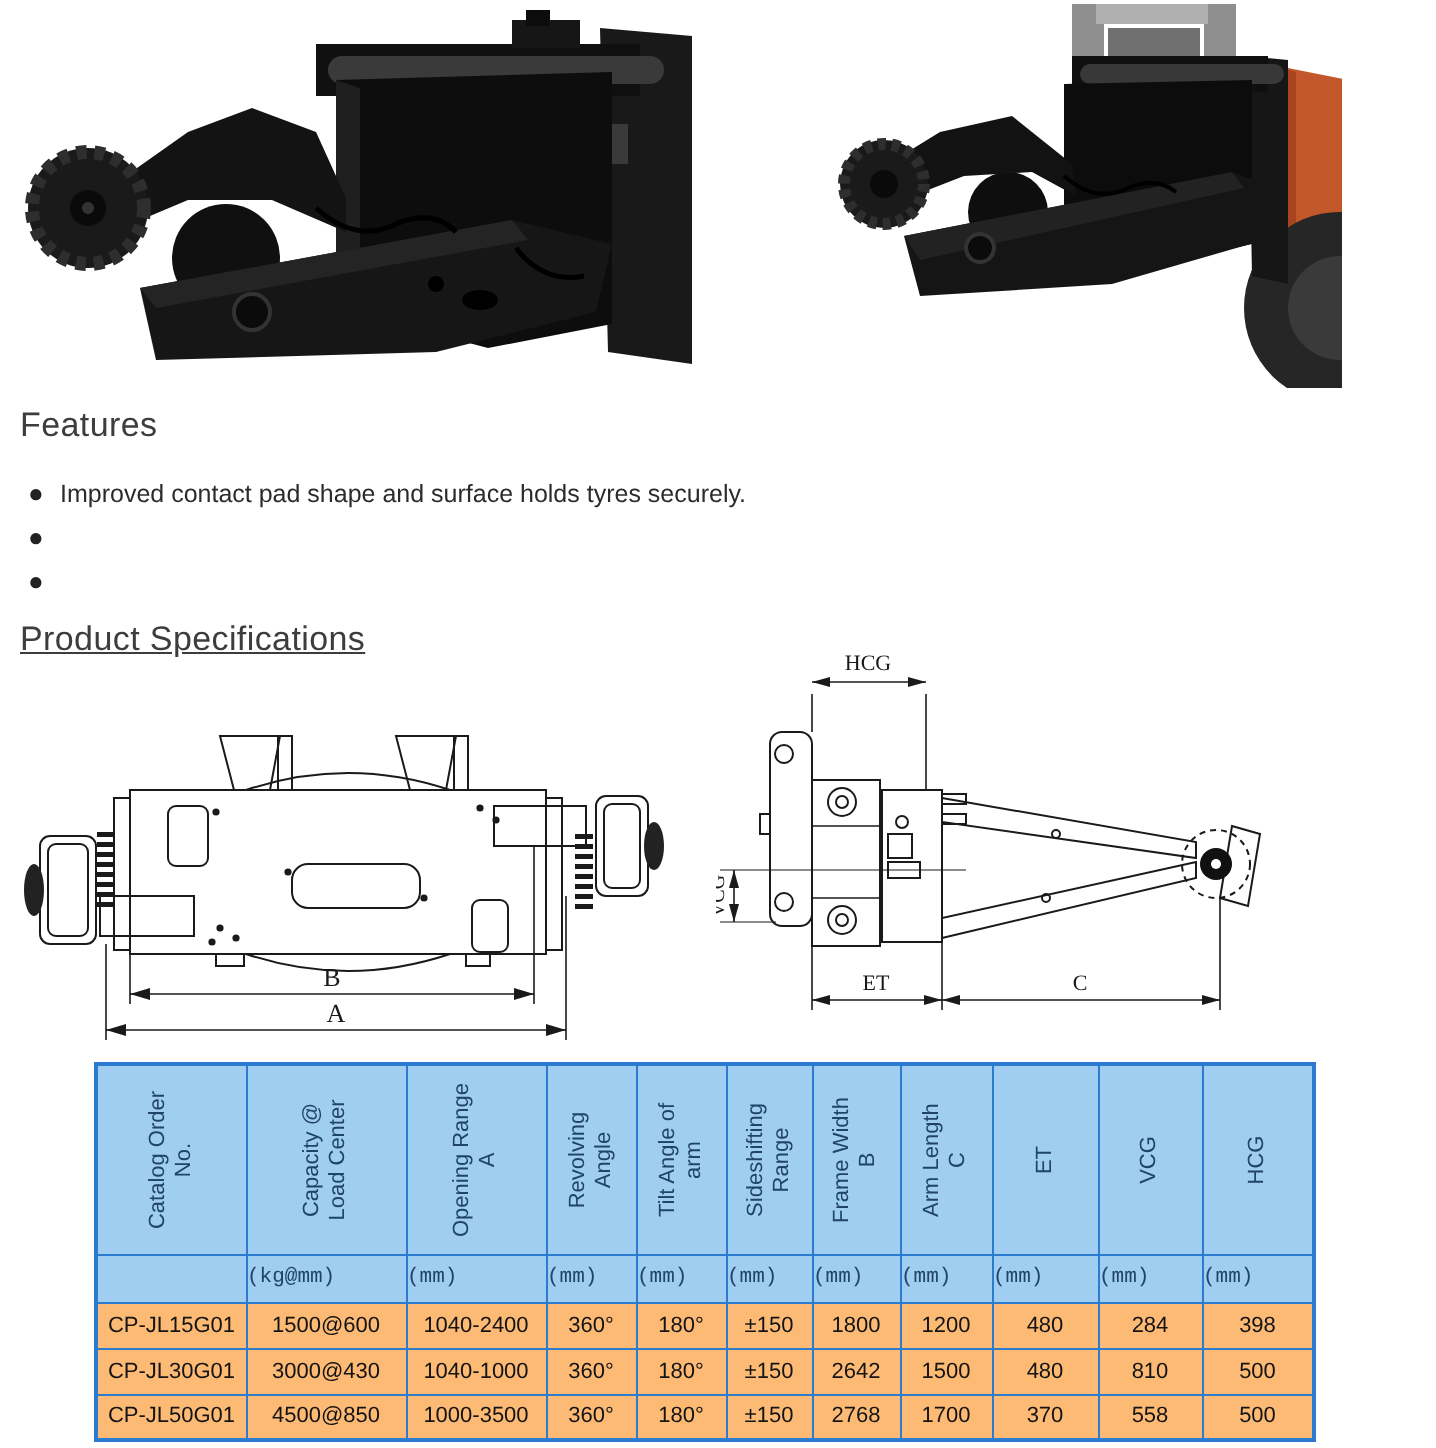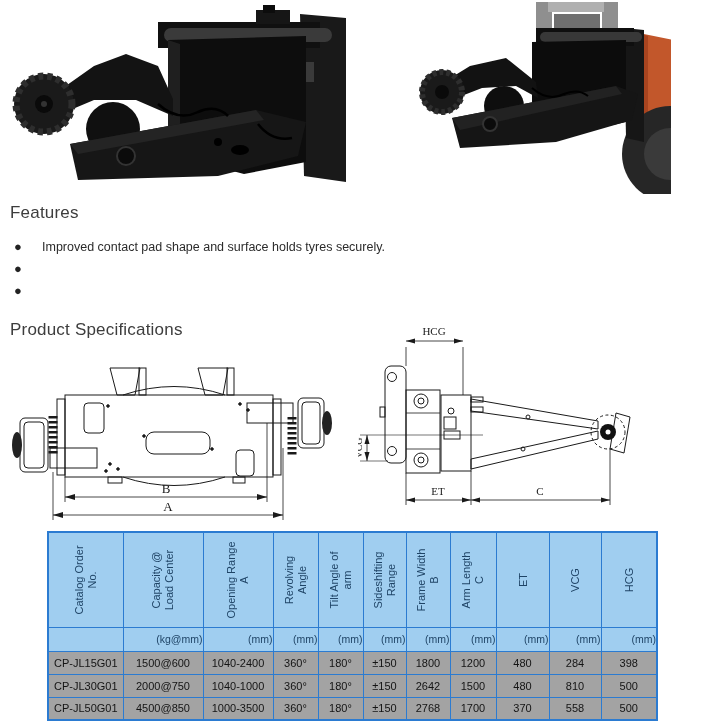--- a/index.html
+++ b/index.html
@@ -6,45 +6,45 @@
   html,body { background:#fff; }
   body { font-family:"Liberation Sans", sans-serif; }
   #page { position:relative; width:671px; height:724px; background:#fff; overflow:hidden;padding-left:28px; }
 
   .photo { position:absolute; }
   #photo-left { left:8px; top:4px; }
   #photo-right { left:386px; top:2px; }
 
   .section-title { position:absolute; left:10px; font-size:17px; color:#3d3d3d; letter-spacing:.2px; }
   #features-title { top:203px; }
-  #specs-title { top:320px; }
+  #specs-title { top:310px;text-decoration:underline; }
 
   #feature-list { position:absolute; left:14px; top:237px; }
   .bullet-row { display:flex; align-items:flex-start; height:22px; }
   .bullet-dot { width:16px; font-size:13px; color:#222; line-height:20px; }
-  .bullet-text { font-size:12.5px; color:#2b2b2b; line-height:20px;margin-left:12px; }
+  .bullet-text { font-size:12.5px; color:#2b2b2b; line-height:20px; }
 
   .drawing { position:absolute; }
   #drawing-top-view { left:8px; top:356px; }
   #drawing-side-view { left:358px; top:321px; }
   .drawing text { font-family:"Liberation Serif", serif; fill:#1a1a1a; }
 
   
   #spec-table-wrap { position:absolute; left:47px; top:531px; }
   table { border-collapse:collapse; table-layout:fixed; }
   table, th, td { border:1px solid #2B7BD1; }
   table { border:2px solid #2B7BD1; }
   th { background:#A0CEF0; font-weight:normal; }
   tr.labels th { height:95px; position:relative; }
   .rot { position:absolute; left:50%; top:50%; width:95px;
          transform:translate(-50%,-50%) rotate(-90deg);
          text-align:center; font-size:11px; line-height:13px;
          color:#1F4466; white-space:pre-line; }
-  tr.units th { height:24px; font-size:10.5px; color:#1F4466; text-align:right; }
-  tbody td { height:23px; background:#a3a3a3; font-size:11px; color:#141414; text-align:center; }
+  tr.units th { height:24px; font-size:10.5px; color:#1F4466; text-align:left;font-family:Liberation Mono, monospace; }
+  tbody td { height:23px; background:#fdba74; font-size:11px; color:#141414; text-align:center; }
 </style>
 </head>
 <body>
 
 <div id="page">
 
   <svg id="photo-left" class="photo" width="344" height="192" viewBox="0 0 344 192">
     <rect x="0" y="0" width="344" height="192" fill="#ffffff"></rect>
     <polygon points="292,10 338,14 338,178 296,172" fill="#191919"></polygon>
     <rect x="298" y="58" width="8" height="20" fill="#3a3a3a"></rect>
@@ -298,21 +298,21 @@
           <td>180°</td>
           <td>±150</td>
           <td>1800</td>
           <td>1200</td>
           <td>480</td>
           <td>284</td>
           <td>398</td>
         </tr>
         <tr>
           <td>CP-JL30G01</td>
-          <td>2000@750</td>
+          <td>3000@430</td>
           <td>1040-1000</td>
           <td>360°</td>
           <td>180°</td>
           <td>±150</td>
           <td>2642</td>
           <td>1500</td>
           <td>480</td>
           <td>810</td>
           <td>500</td>
         </tr>

